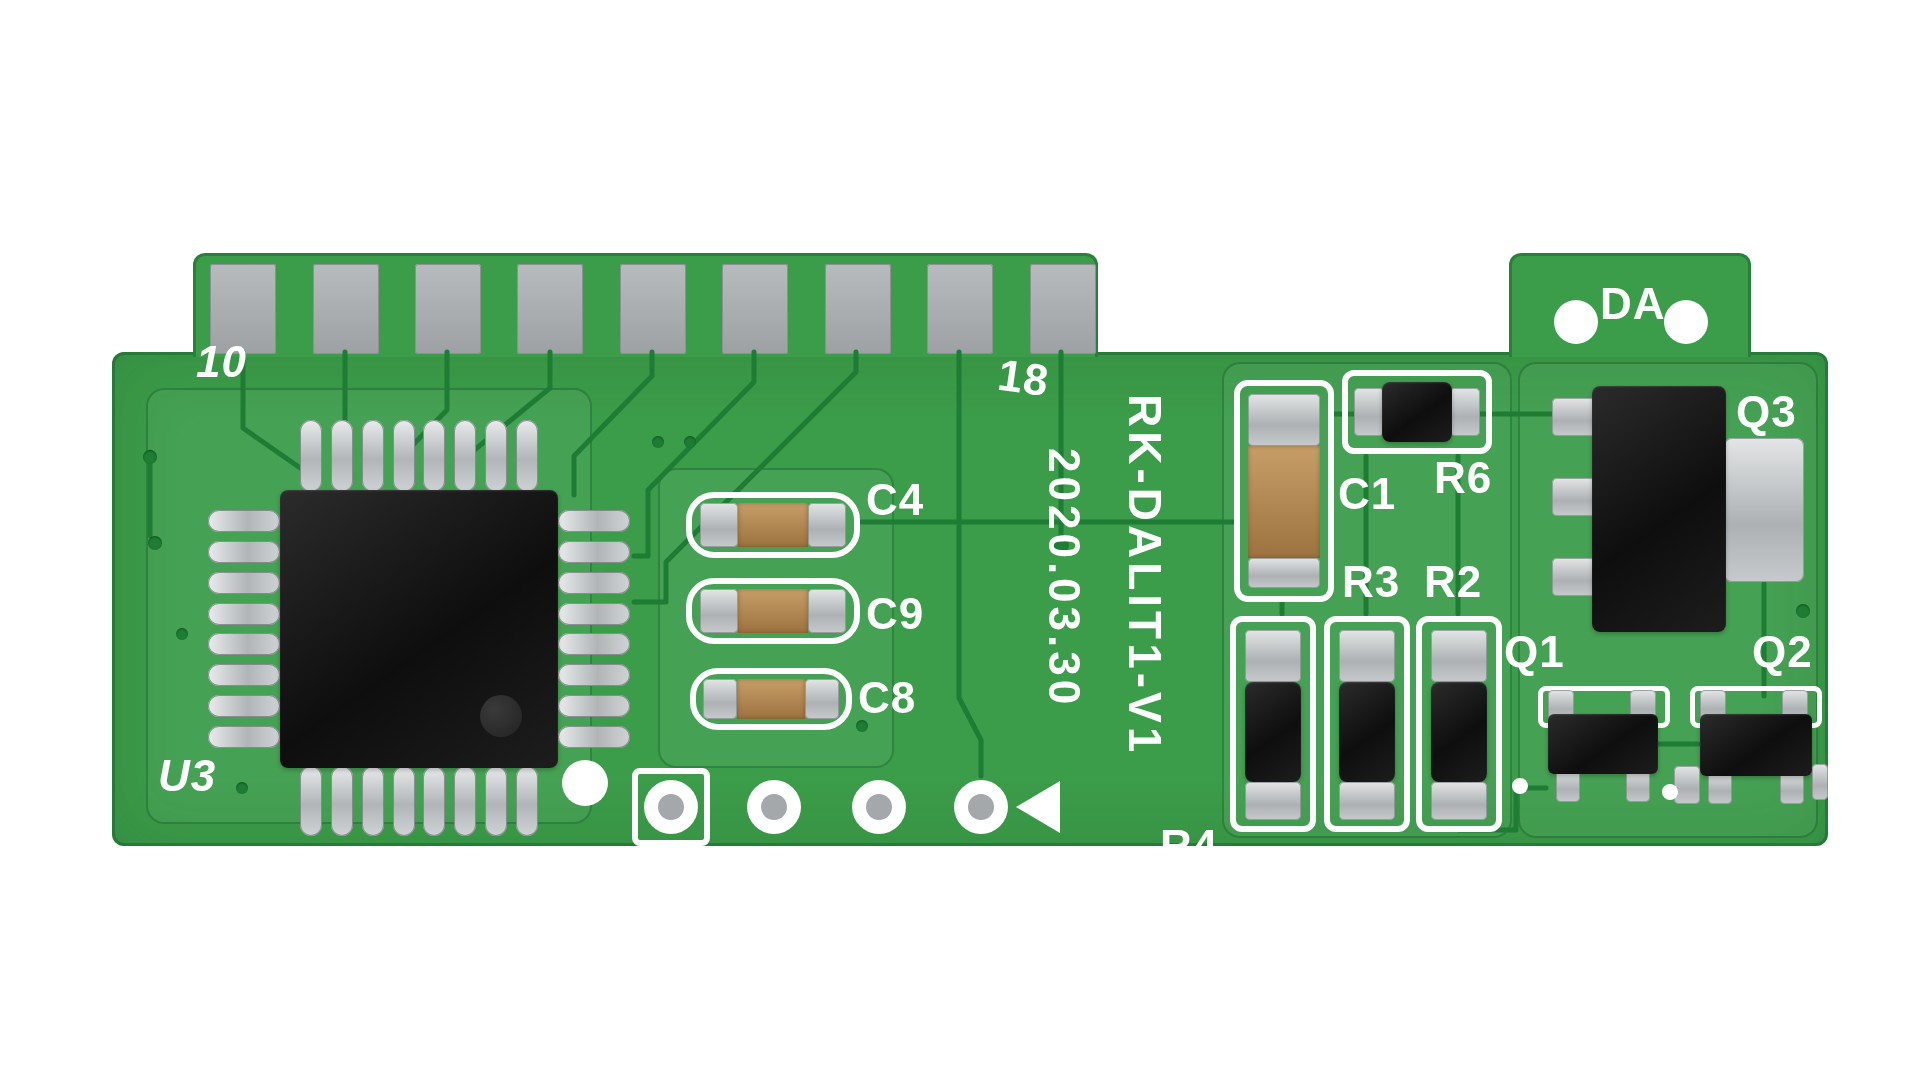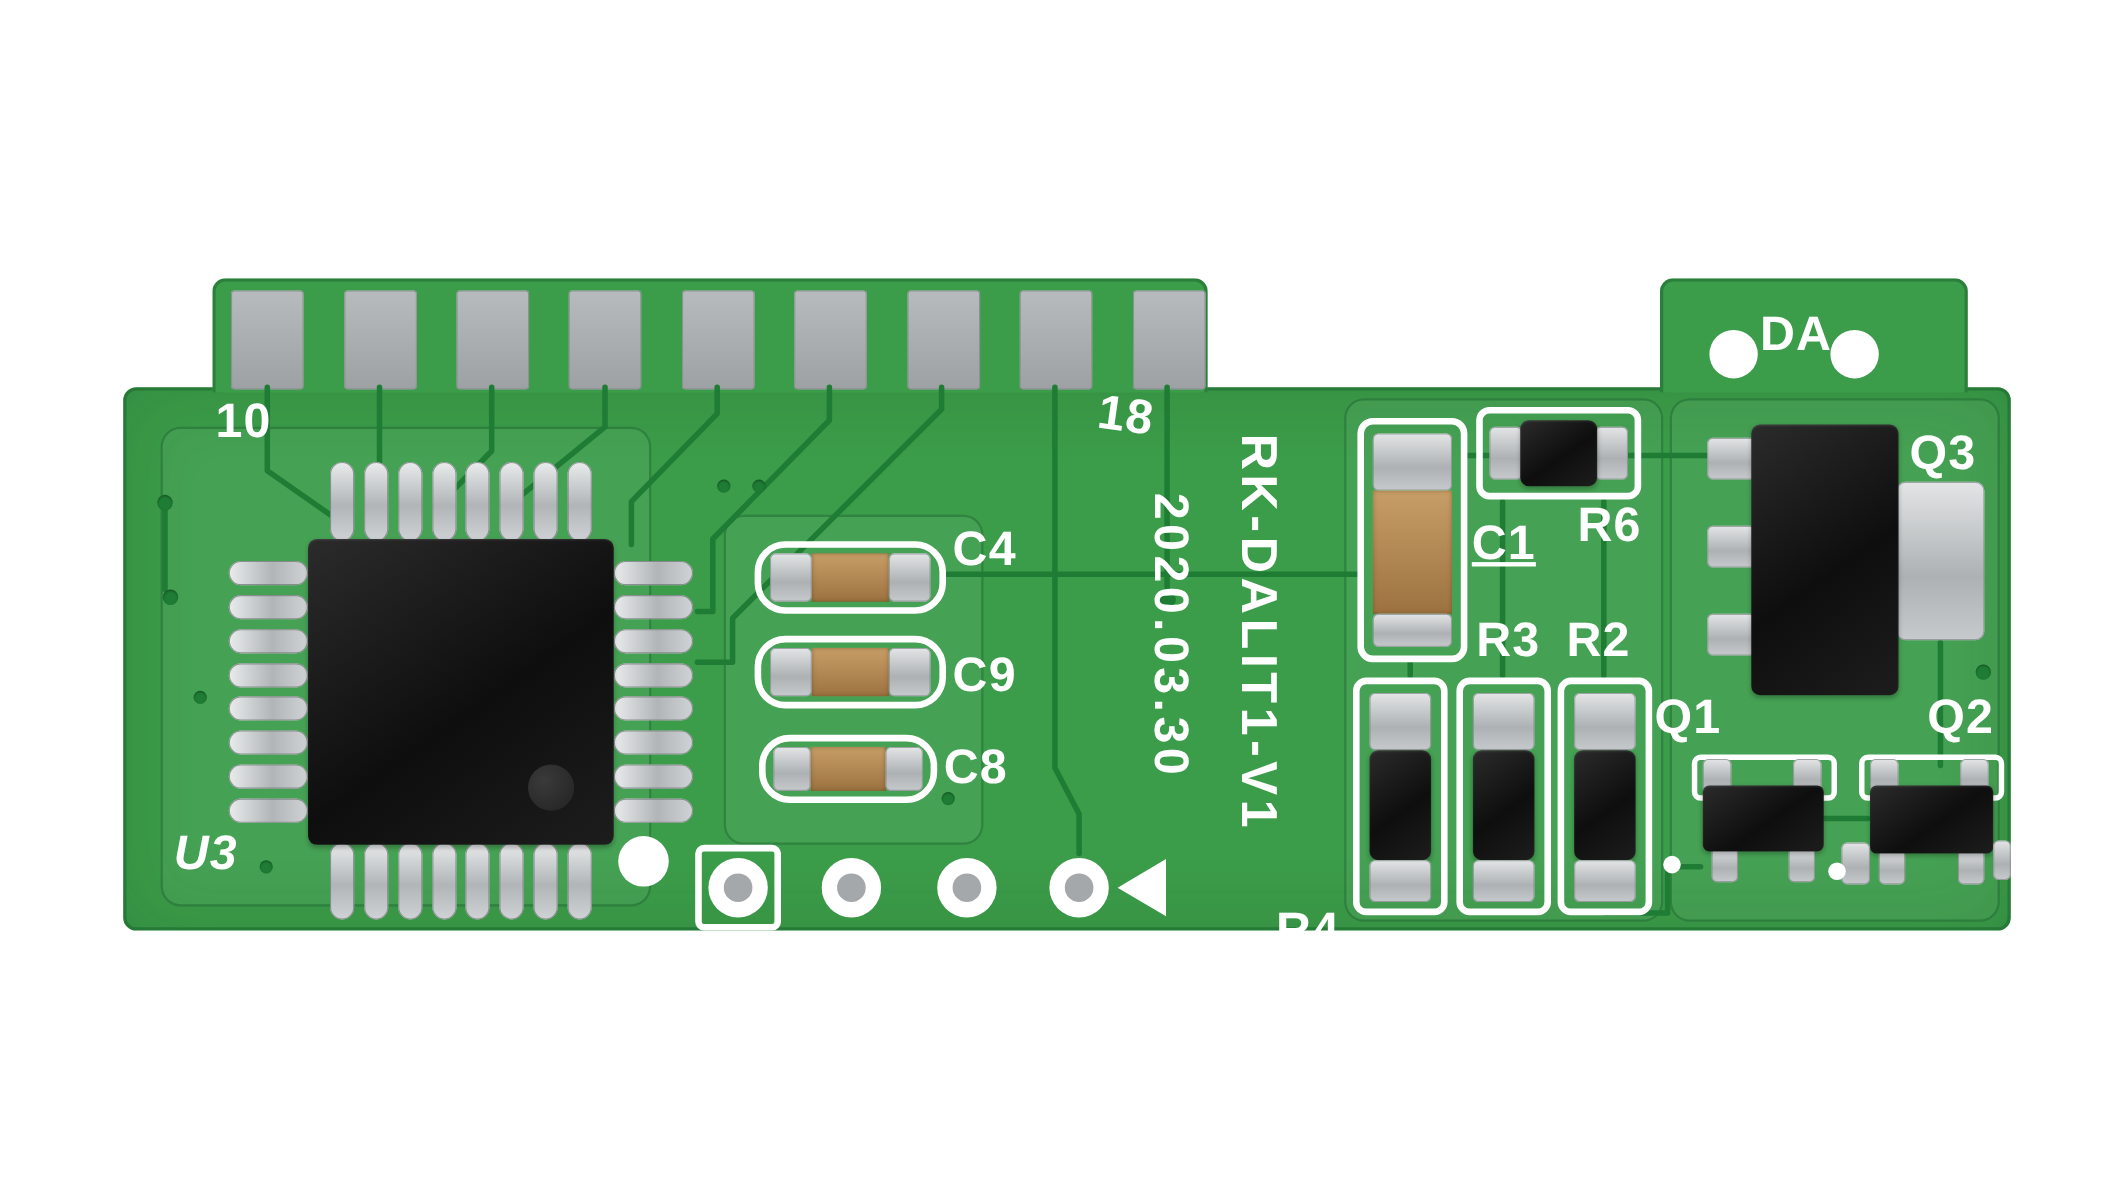--- a/index.html
+++ b/index.html
@@ -56,21 +56,21 @@
     <div class="cpad" style="left:117px;"></div>
     <div class="cpad" style="left:219px;"></div>
     <div class="cpad" style="left:321px;"></div>
     <div class="cpad" style="left:424px;"></div>
     <div class="cpad" style="left:526px;"></div>
     <div class="cpad" style="left:629px;"></div>
     <div class="cpad" style="left:731px;"></div>
     <div class="cpad" style="left:834px;"></div>
   </div>
 
-  <div class="abs green tab" style="left:1509px;top:253px;width:280px;height:104px;">
+  <div class="abs green tab" style="left:1509px;top:253px;width:242px;height:104px;">
     <div class="wcircle" style="left:42px;top:44px;width:44px;height:44px;"></div>
     <div class="wcircle" style="left:152px;top:44px;width:44px;height:44px;"></div>
     <div class="sk" style="left:88px;top:26px;">DA</div>
   </div>
 
   <div class="pour" style="left:146px;top:388px;width:446px;height:436px;"></div>
   <div class="pour" style="left:658px;top:468px;width:236px;height:300px;"></div>
   <div class="pour" style="left:1222px;top:362px;width:290px;height:476px;"></div>
   <div class="pour" style="left:1518px;top:362px;width:300px;height:476px;"></div>
 
@@ -227,29 +227,29 @@
   <div class="silver" style="left:1782px;top:690px;width:26px;height:32px;"></div>
   <div class="silver" style="left:1708px;top:772px;width:24px;height:32px;"></div>
   <div class="silver" style="left:1780px;top:772px;width:24px;height:32px;"></div>
   <div class="blackc" style="left:1700px;top:714px;width:112px;height:62px;border-radius:6px;"></div>
 
   <div class="silver" style="left:1674px;top:766px;width:26px;height:38px;"></div>
   <div class="silver" style="left:1812px;top:764px;width:16px;height:36px;"></div>
   <div class="wcircle" style="left:1512px;top:778px;width:16px;height:16px;"></div>
   <div class="wcircle" style="left:1662px;top:784px;width:16px;height:16px;"></div>
 
-  <div class="sk" style="left:196px;top:361px;">10</div>
+  <div class="sk" style="left:196px;top:340px;font-style:italic;">10</div>
   <div class="sk" style="left:998px;top:356px;transform:rotate(8deg);">18</div>
   <div class="sk" style="left:158px;top:754px;font-style:italic;">U3</div>
   <div class="sk" style="left:866px;top:478px;">C4</div>
   <div class="sk" style="left:866px;top:592px;">C9</div>
   <div class="sk" style="left:858px;top:676px;">C8</div>
   <div class="sk vtext" style="left:1086px;top:448px;">2020.03.30</div>
   <div class="sk vtext" style="left:1168px;top:394px;font-size:46px;">RK-DALIT1-V1</div>
-  <div class="sk" style="left:1338px;top:472px;text-decoration:underline;">C1</div>
+  <div class="sk" style="left:1338px;top:472px;">C1</div>
   <div class="sk" style="left:1434px;top:456px;">R6</div>
   <div class="sk" style="left:1342px;top:560px;">R3</div>
   <div class="sk" style="left:1424px;top:560px;">R2</div>
   <div class="sk" style="left:1160px;top:824px;">R4</div>
   <div class="sk" style="left:1504px;top:630px;">Q1</div>
   <div class="sk" style="left:1752px;top:630px;">Q2</div>
   <div class="sk" style="left:1736px;top:390px;">Q3</div>
 
 </div>
 

